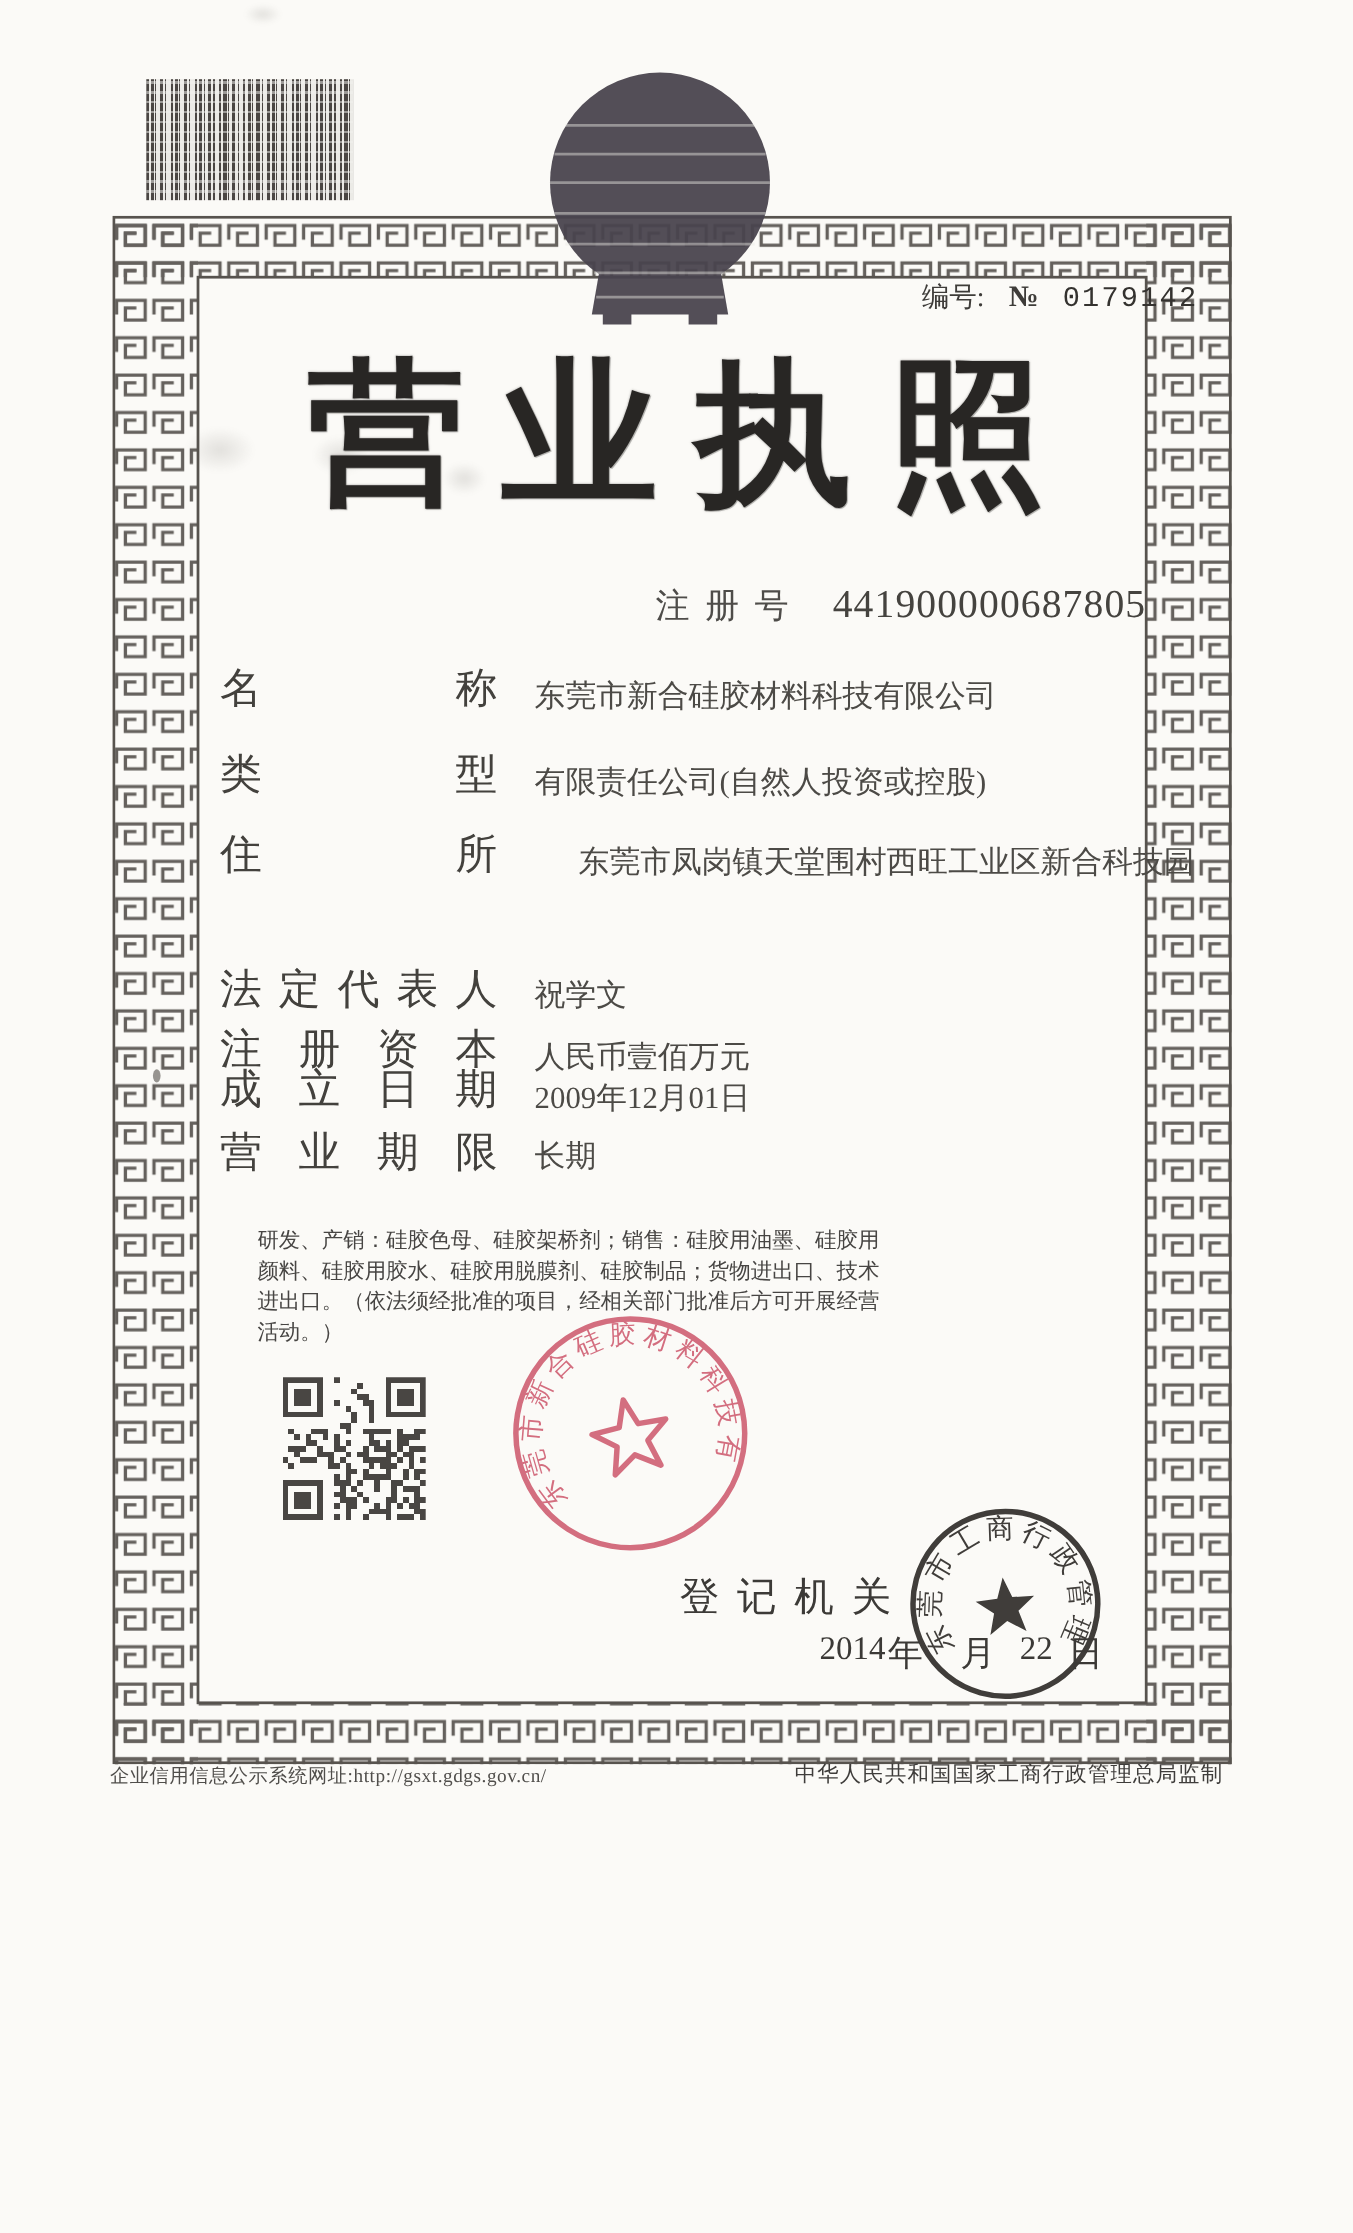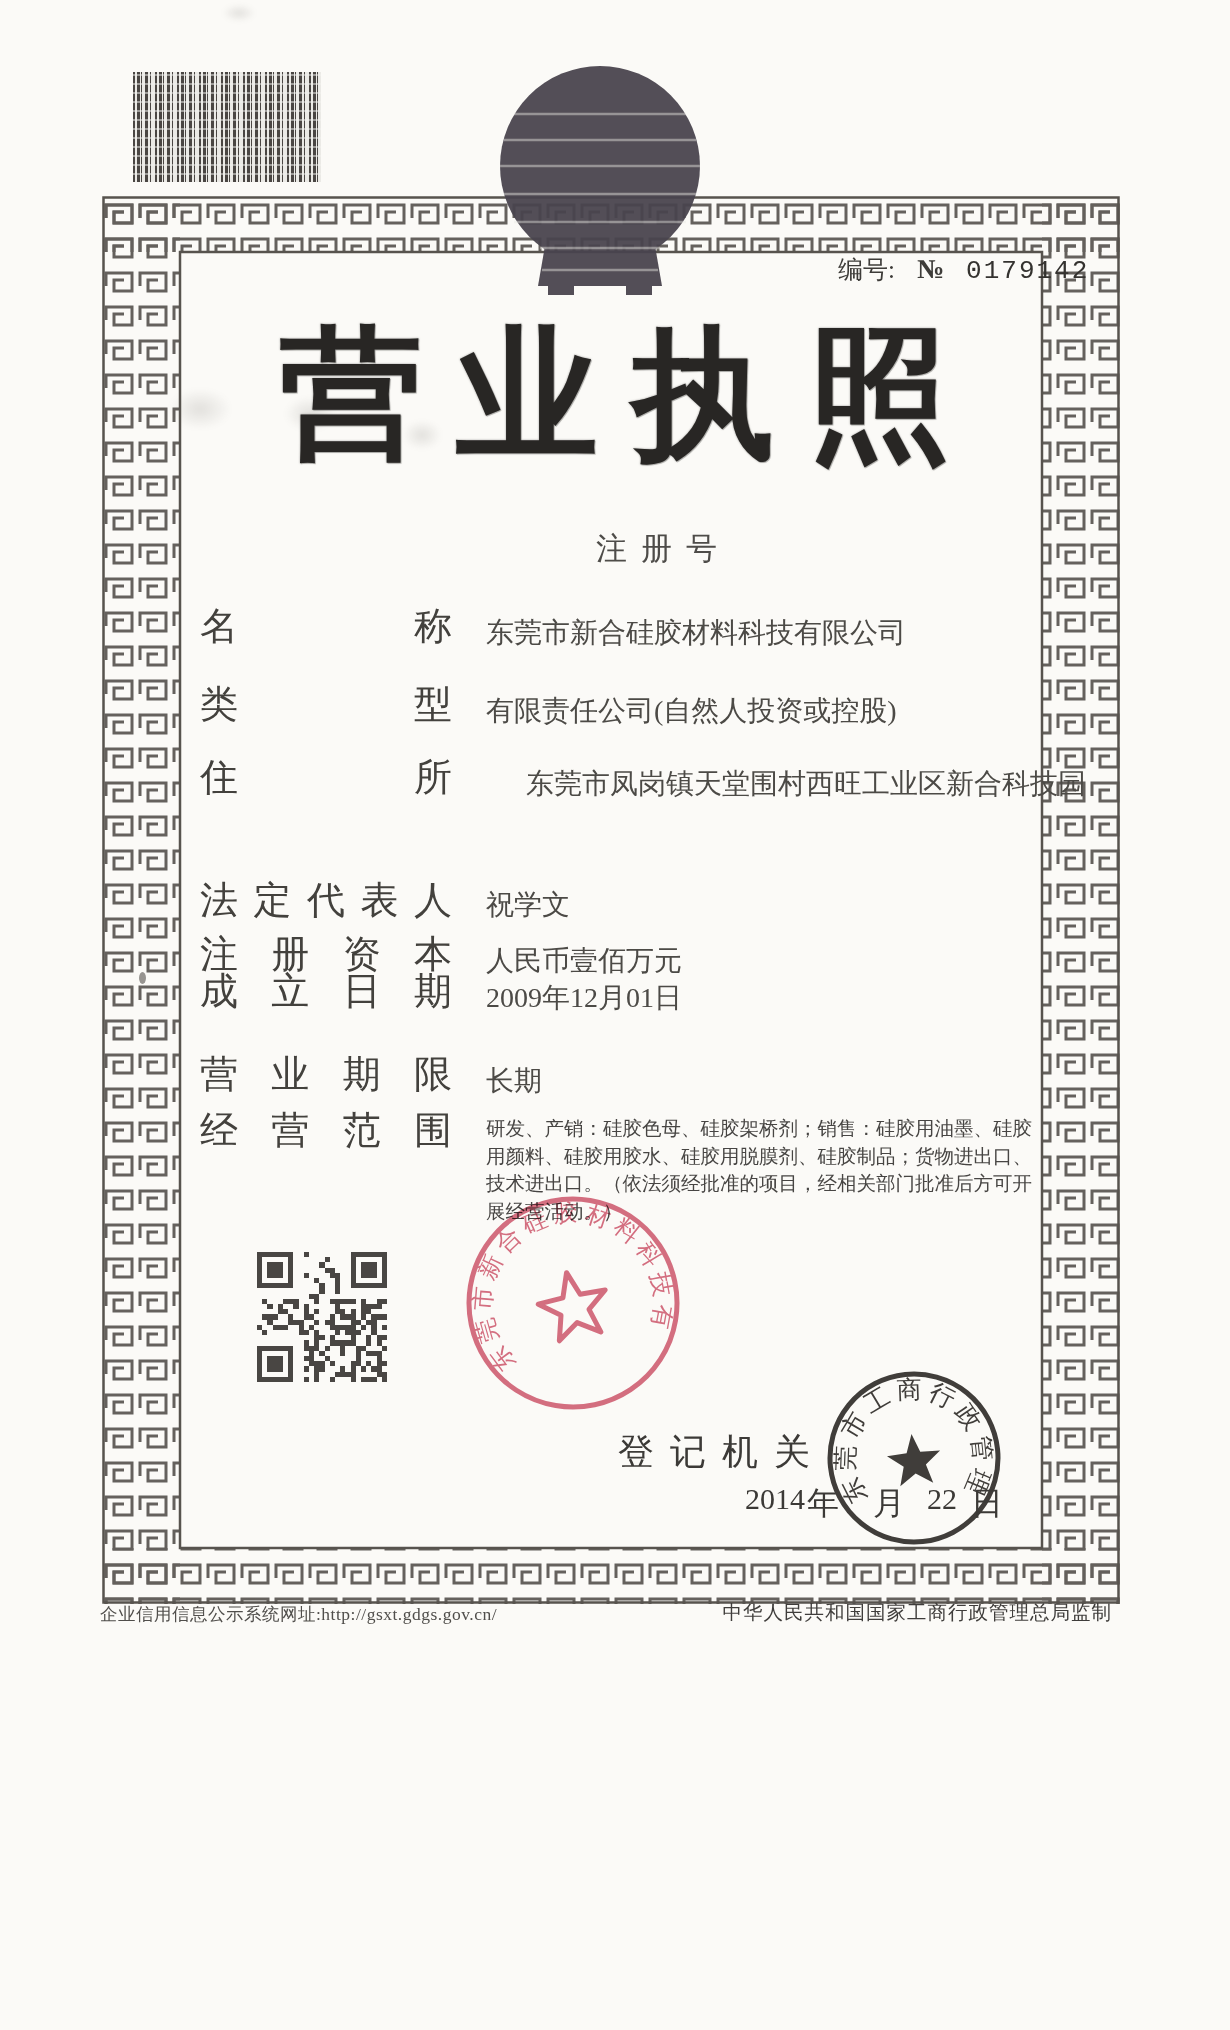--- a/index.html
+++ b/index.html
@@ -127,20 +127,21 @@
 <div class="abs serial">
   <span>编号:</span>
   <span class="no-symbol">№</span>
   <span class="serial-num">0179142</span>
 </div>
 
 <div class="abs title">营业执照</div>
 
 <div class="abs regno">
   <span class="lbl">注册号</span>
+  <span class="val">441900000687805</span>
 </div>
 
 <div class="abs row" style="top:606px;">
   <span class="lbl">名称</span>
   <span class="val">东莞市新合硅胶材料科技有限公司</span>
 </div>
 <div class="abs row" style="top:684px;">
   <span class="lbl">类型</span>
   <span class="val">有限责任公司(自然人投资或控股)</span>
 </div>
@@ -153,26 +154,25 @@
   <span class="val">祝学文</span>
 </div>
 <div class="abs row" style="top:934px;">
   <span class="lbl">注册资本</span>
   <span class="val">人民币壹佰万元</span>
 </div>
 <div class="abs row" style="top:971px;">
   <span class="lbl">成立日期</span>
   <span class="val">2009年12月01日</span>
 </div>
-<div class="abs row" style="top:1054px;">
+<div class="abs row" style="top:1024px;align-items:flex-end;">
   <span class="lbl">营业期限</span>
   <span class="val">长期</span>
 </div>
 <div class="abs row" style="top:1110px;">
-  <span class="lbl">经营范围</span>
   <span class="val small">研发、产销：硅胶色母、硅胶架桥剂；销售：硅胶用油墨、硅胶用颜料、硅胶用胶水、硅胶用脱膜剂、硅胶制品；货物进出口、技术进出口。（依法须经批准的项目，经相关部门批准后方可开展经营活动。）</span>
 </div>
 
 <svg class="abs qr" width="130" height="130" viewBox="0 0 25 25" shape-rendering="crispEdges">
   <g fill="#3a3734">
     <g>
         <rect x="0" y="0" width="7" height="7"></rect>
         <rect x="1" y="1" width="5" height="5" fill="#fbfaf7"></rect>
         <rect x="2" y="2" width="3" height="3"></rect>
       </g>

